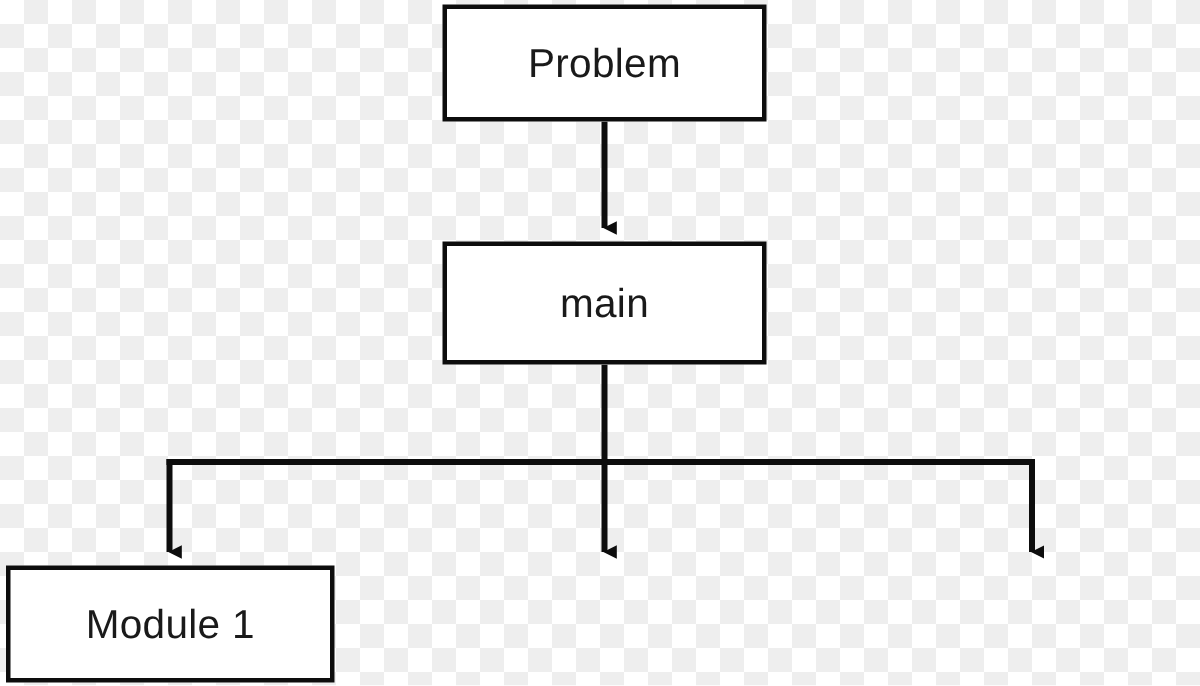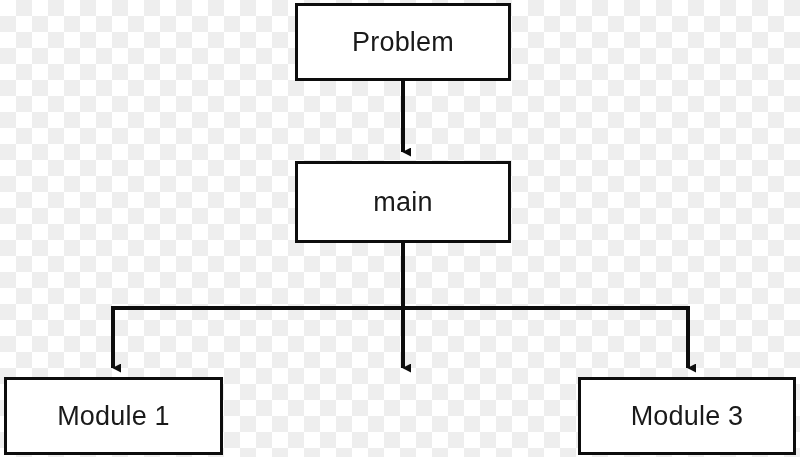--- a/index.html
+++ b/index.html
@@ -85,17 +85,14 @@
 
   <div class="node-box" id="node-main">
     <span class="node-label">main</span>
   </div>
 
   <div class="node-box" id="node-module-1">
     <span class="node-label">Module 1</span>
   </div>
 
 
-  <div class="node-box" id="node-module-3">
-    <span class="node-label">Module 3</span>
-  </div>
 
 </div>
 
 </body></html>

